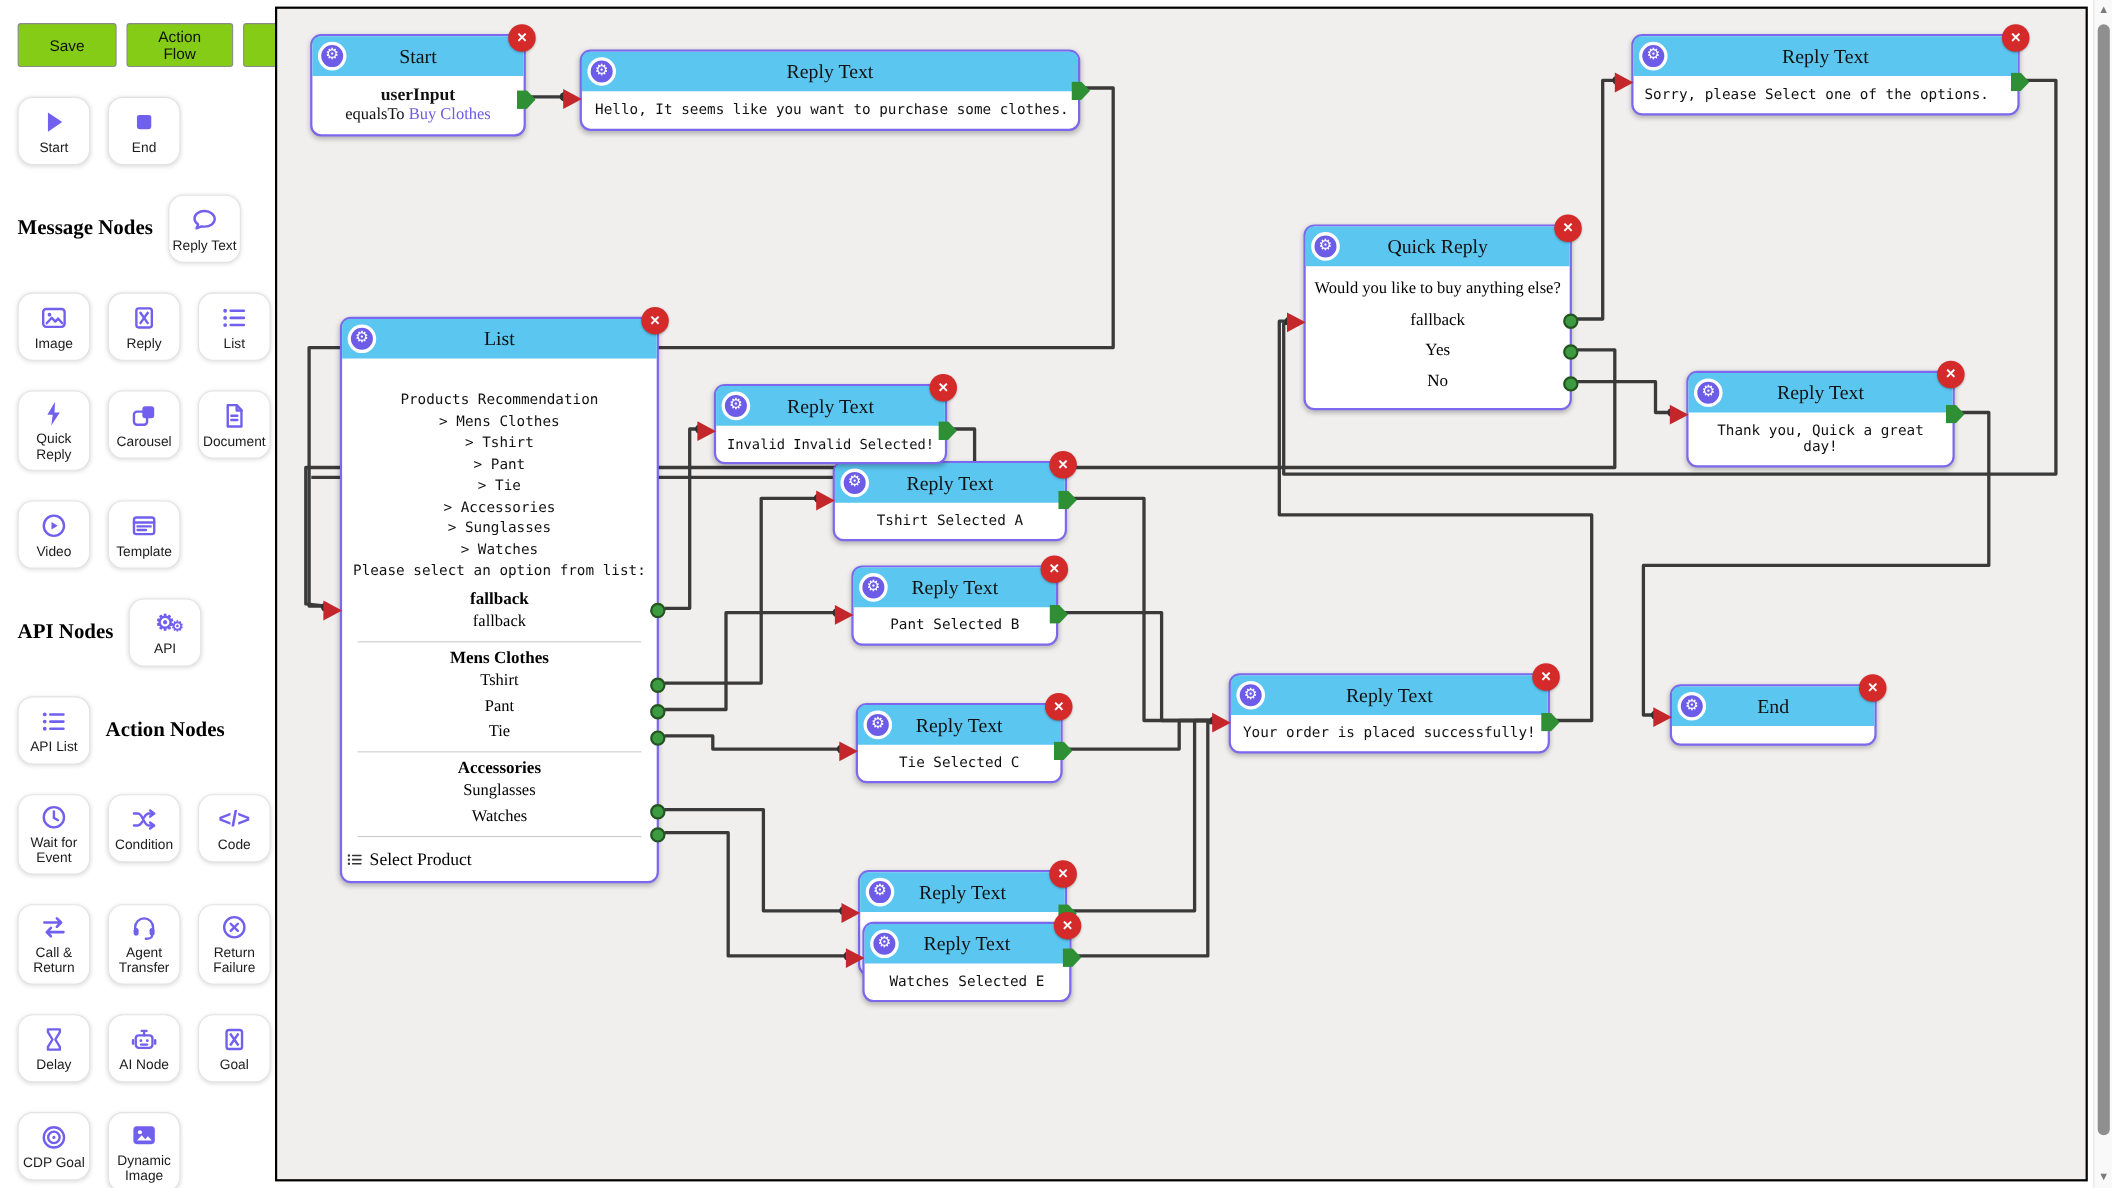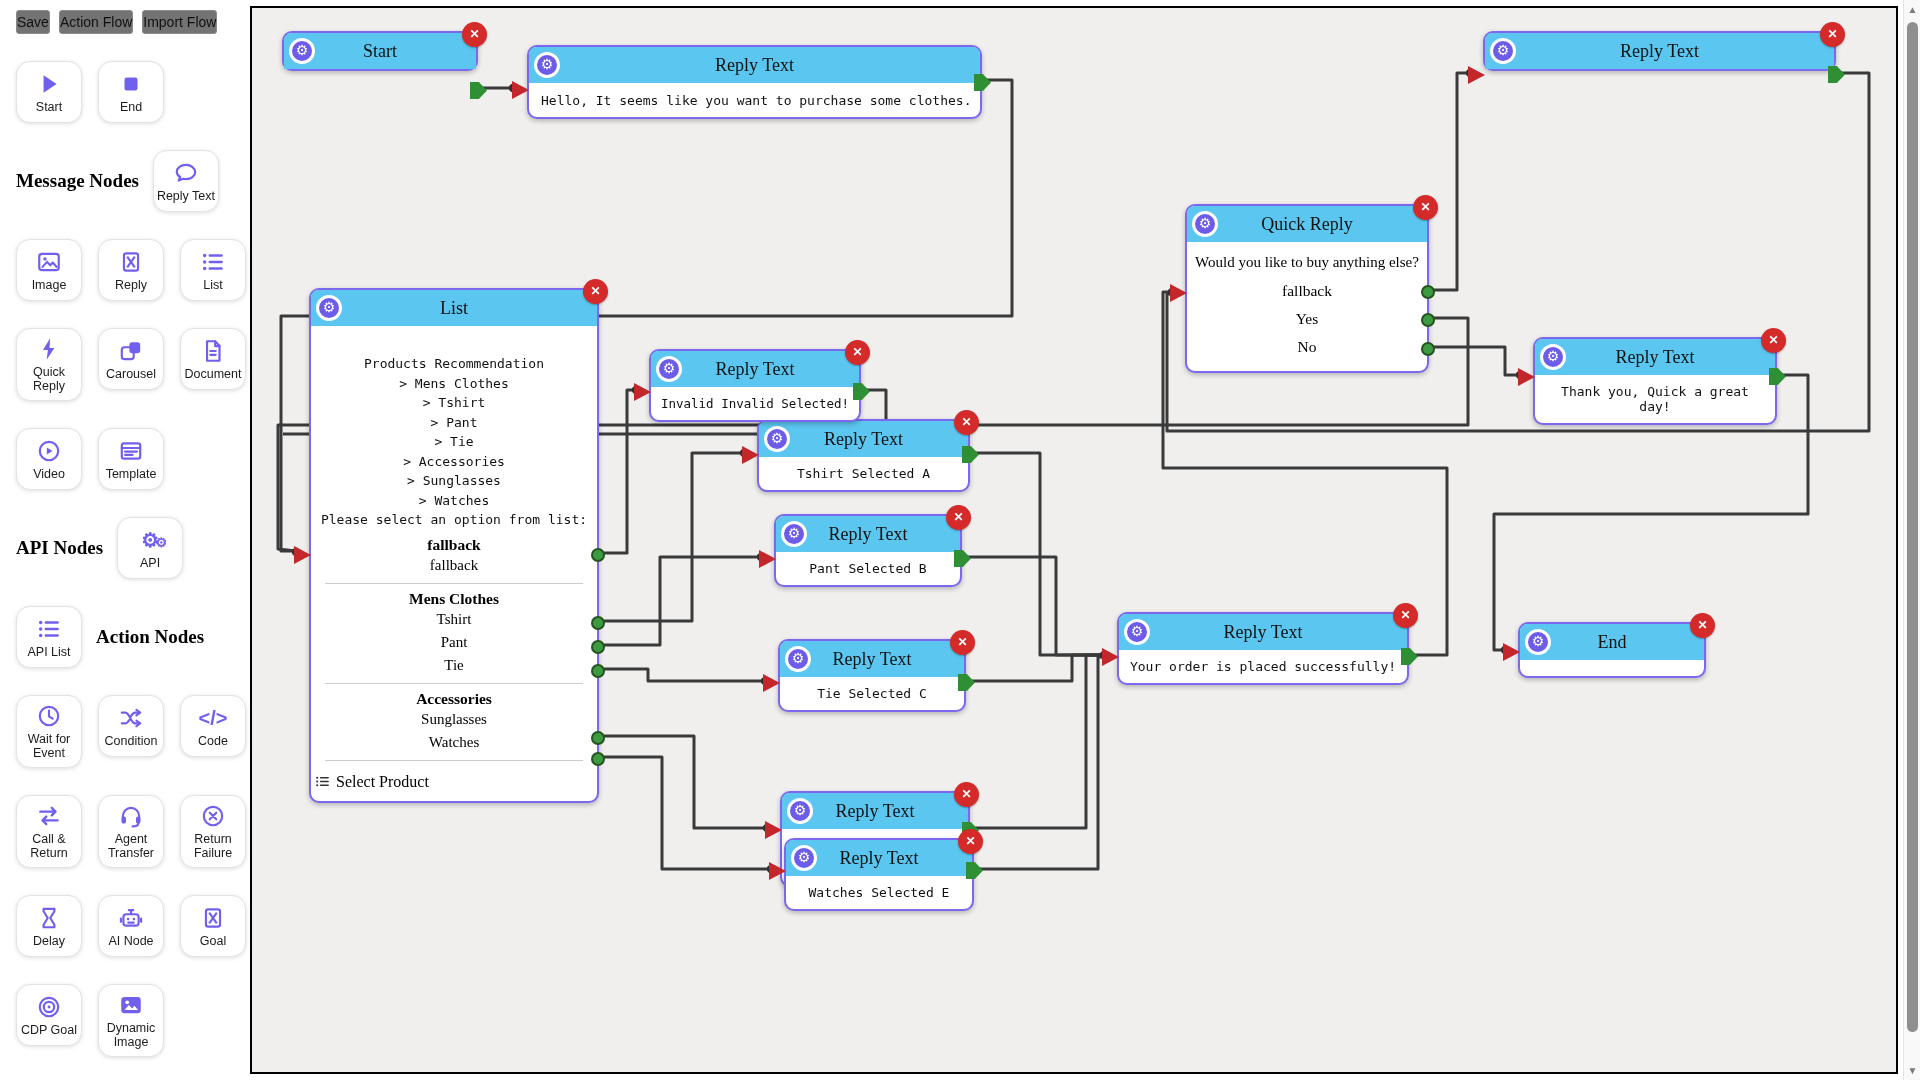--- a/index.html
+++ b/index.html
@@ -2,22 +2,22 @@
 <html><head>
 <meta charset="utf-8">
 <style>
   * { margin:0; padding:0; box-sizing:border-box; }
   html,body { width:1920px; height:1080px; overflow:hidden; background:#fff;
               font-family:"Liberation Sans", sans-serif; }
 
   
   .sidebar { position:absolute; left:0; top:0; width:250px; height:1080px; background:#fff; padding:10px 0 0 16px; }
   .btnbar { display:flex; gap:9px; }
-  .tbtn { background:#737373; border:1px solid #8a8a8a; border-radius:3px;
-          font:14px "Liberation Sans",sans-serif; padding:3px 0; color:#111; cursor:pointer; }
+  .tbtn { background:#84cc16; border:1px solid #8a8a8a; border-radius:3px;
+          font:14px "Liberation Sans",sans-serif; padding:3px 28px; color:#111; cursor:pointer;margin-top:11px; }
   .prow { display:flex; gap:16px; align-items:flex-start; margin:27px 0 0 0; }
   .hrow { display:flex; gap:14px; align-items:center; margin:27px 0 0 0; }
   .pbtn { width:66px; min-height:62px; background:#fff; border:1px solid #e3e3e3; border-radius:14px;
           box-shadow:0 1px 4px rgba(0,0,0,.13); display:flex; flex-direction:column; align-items:center;
           justify-content:center; padding:7px 2px; cursor:grab; }
   .picon { height:26px; display:flex; align-items:center; justify-content:center; color:#7160ee; }
   .picon svg { display:block; }
   .pglyph { font-size:20px; font-weight:bold; color:#7160ee; line-height:24px; }
   .plabel { font:12.5px/1.12 "Liberation Sans",sans-serif; color:#1c1c1c; text-align:center; margin-top:3px; }
   .pheading { font:bold 19px "Liberation Serif",serif; color:#000; }
@@ -373,39 +373,45 @@
     <circle cx="1505" cy="650" r="4.2"></circle>
   </g>
 </svg>
 
 <div class="node" style="left:282px; top:31px; width:196px;">
   <div class="nhead">
     <span class="gear">⚙</span>
     <span>Start</span>
     <span class="close">✕</span>
   </div>
+  <div class="nbody serif center" style="font-size:15px;">
+    <div style="font-weight:bold; font-size:16px;">userInput</div>
+    <div><span>equalsTo</span>
+      <span style="color:#6c5ce7;">Buy Clothes</span></div>
+  </div>
   <span class="src-arrow" style="top:49px;"></span>
 </div>
 
 <div class="node" style="left:527px; top:45px; width:455px;">
   <div class="nhead">
     <span class="gear">⚙</span>
     <span>Reply Text</span>
   </div>
   <div class="nbody mono" style="padding:10px 8px 9px 12px;">Hello, It seems like you want to purchase some clothes.</div>
   <span class="tgt" style="top:34px;"></span>
   <span class="src-arrow" style="top:27px;"></span>
 </div>
 
 <div class="node" style="left:1483px; top:31px; width:353px;">
   <div class="nhead">
     <span class="gear">⚙</span>
     <span>Reply Text</span>
     <span class="close">✕</span>
   </div>
+  <div class="nbody mono" style="padding:10px 8px 9px 10px;">Sorry, please Select one of the options.</div>
   <span class="tgt" style="top:33px;"></span>
   <span class="src-arrow" style="top:33px;"></span>
 </div>
 
 <div class="node" style="left:309px; top:288px; width:290px;">
   <div class="nhead">
     <span class="gear">⚙</span>
     <span>List</span>
     <span class="close">✕</span>
   </div>

